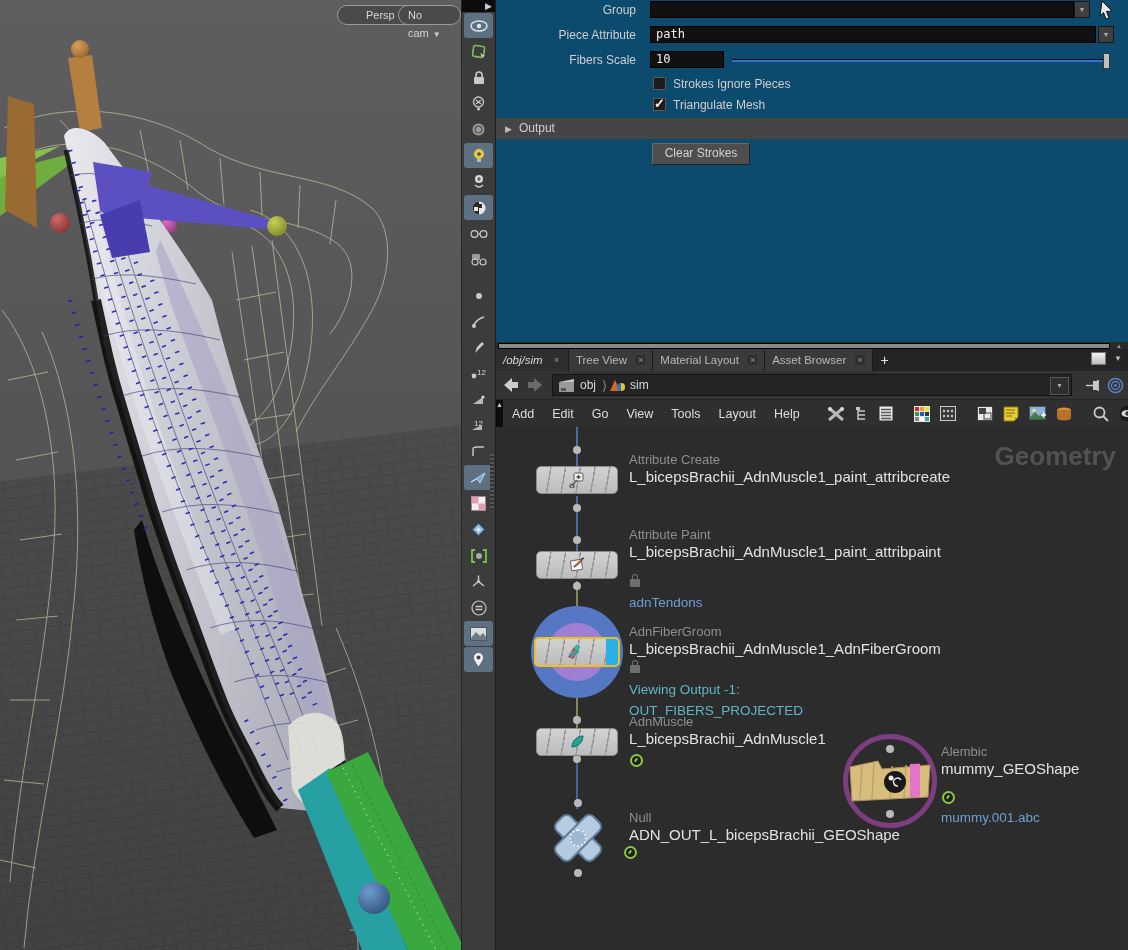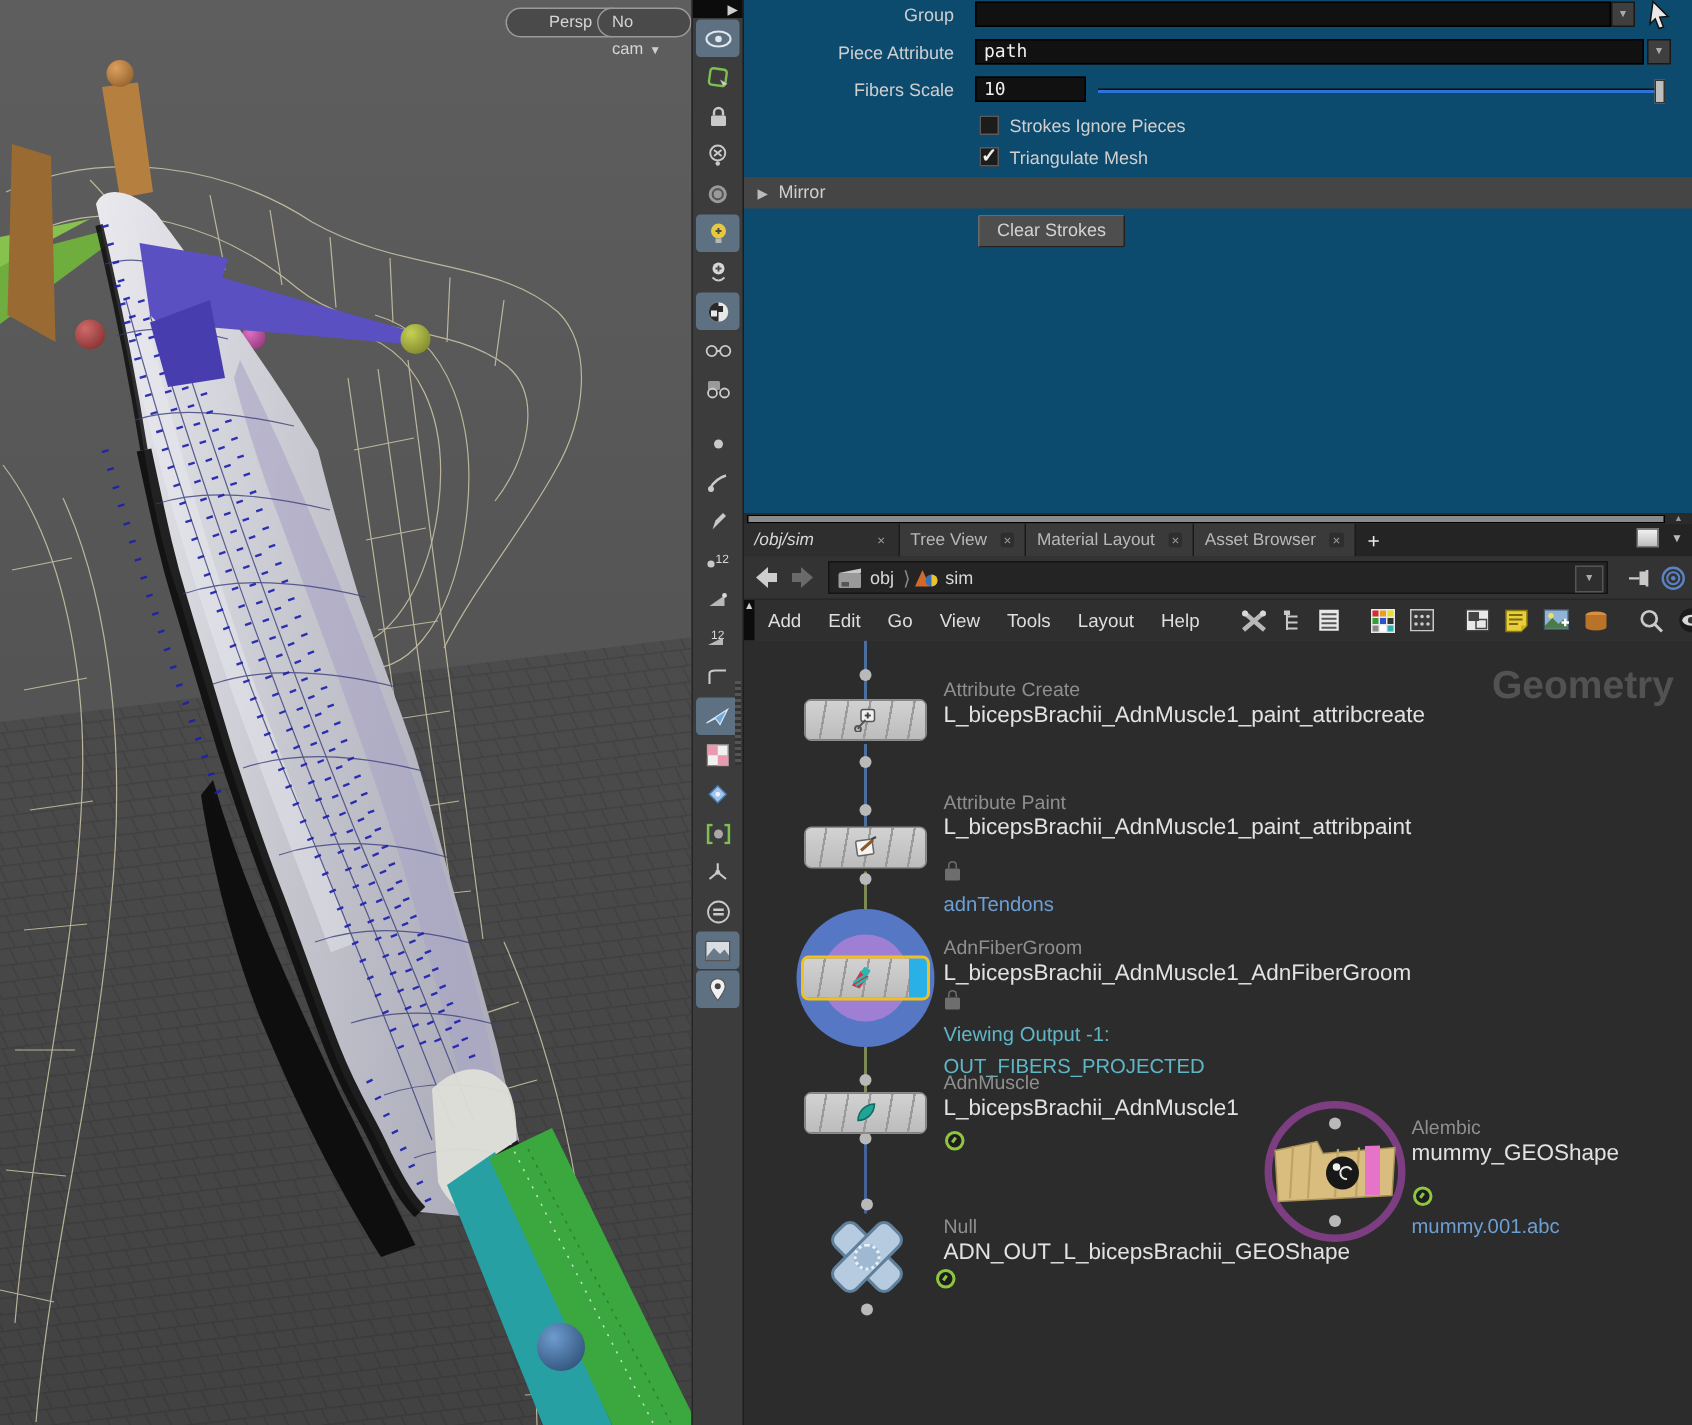--- a/index.html
+++ b/index.html
@@ -45,21 +45,21 @@
   .pointer-ic{position:absolute;}
   
   #hscroll{height:7px;background:#2a2a2a;position:relative;}
   #hscroll .bar{position:absolute;left:2px;right:18px;top:1px;height:4px;background:#8a8a8a;border:1px solid #000;}
   #hscroll .up{position:absolute;right:6px;top:1px;color:#999;font-size:6px;}
   
   #tabs{height:22px;background:#242424;display:flex;align-items:stretch;position:relative;}
   .tab{display:flex;align-items:center;padding:0 7px;background:#3a3a3a;border-right:1px solid #1a1a1a;
     color:#b8b8b8;font-size:11.5px;cursor:default;}
   .tab .x{margin-left:9px;font-size:9px;color:#999;background:#2e2e2e;padding:0 2px;border-radius:2px;}
-  .tab.active{background:#2e2e2e;color:#d8d8d8;font-style:italic;gap:31px;}
+  .tab.active{background:#2e2e2e;color:#d8d8d8;font-style:italic;}
   .tabplus{color:#e8e8e8;font-size:14px;padding:0 8px;line-height:22px;}
   .tabright{position:absolute;right:6px;top:3px;display:flex;gap:8px;align-items:center;}
   .sqicon{width:13px;height:11px;background:linear-gradient(#f2f2f2,#bdbdbd);border:1px solid #777;}
   .caret-d{color:#bbb;font-size:8px;}
   
   #pathbar{height:29px;background:#333;position:relative;border-bottom:1px solid #262626;box-sizing:border-box;}
   .navarrow{position:absolute;top:6px;}
   .pathfield{position:absolute;left:56px;top:3px;width:520px;height:22px;background:#242424;
     border:1px solid #141414;box-sizing:border-box;display:flex;align-items:center;color:#d8d8d8;font-size:12px;}
   .pathfield .seg{margin:0 4px;}
@@ -419,21 +419,21 @@
       <div class="track"></div>
         <div class="fill"></div>
         <div class="handle"></div>
     </div>
 
     <div class="cb" style="left:157px;top:77px;"></div>
     <div class="cblabel" style="left:177px;top:77px;">Strokes Ignore Pieces</div>
     <div class="cb on" style="left:157px;top:98px;"></div>
     <div class="cblabel" style="left:177px;top:98px;">Triangulate Mesh</div>
 
-    <div class="secbar" style="top:118px;"><span class="tri">▶</span><span>Mirror</span></div>
+    <div class="secbar" style="top:118px;"><span class="tri">▶</span><span>Output</span></div>
 
     <div class="pbutton" style="left:156px;top:143px;width:96px;">Clear Strokes</div>
   </div>
 
   <div id="hscroll">
       <div class="bar"></div>
       <div class="up">▲</div>
     </div>
 
   <div id="tabs">

